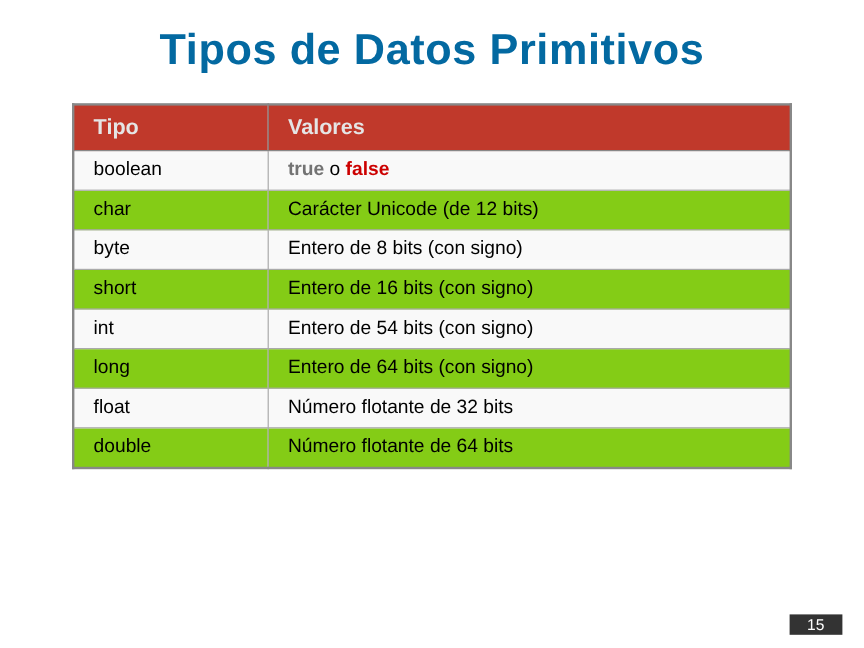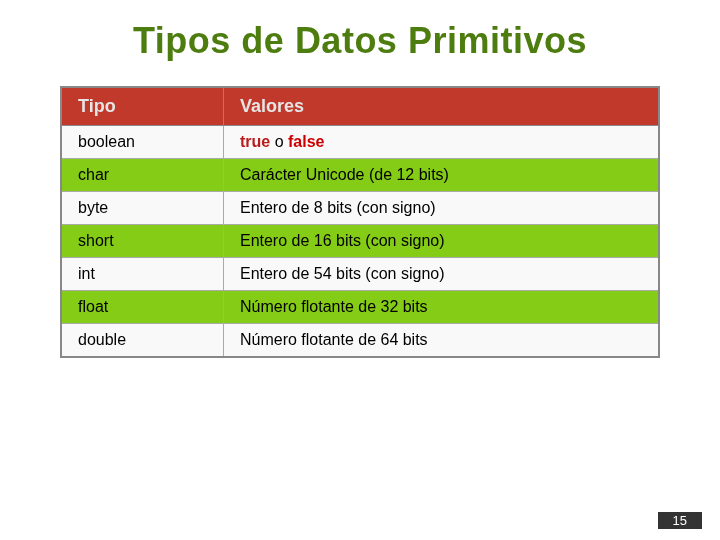--- a/index.html
+++ b/index.html
@@ -15,21 +15,21 @@
       font-family: Arial, sans-serif;
       display: flex;
       flex-direction: column;
       align-items: center;
       justify-content: flex-start;
       padding: 20px 60px 20px 60px;
       overflow: hidden;
     }
 
     h1 {
-      color: #4d7c0f;
+      color: #0369a1;
       font-size: 36px;
       font-weight: bold;
       margin-bottom: 24px;
       text-align: center;
       letter-spacing: 0.5px;
     }
 
     table {
       width: 100%;
       border-collapse: collapse;
@@ -62,21 +62,21 @@
       padding: 7px 16px;
       border: 1px solid #aaa;
       color: #000000;
     }
 
     .td-tipo {
       font-weight: normal;
     }
 
     .boolean-true {
-      color: #b91c1c;
+      color: #737373;
       font-weight: bold;
     }
 
     .boolean-false {
       color: #cc0000;
       font-weight: bold;
     }
 
     .page-number {
       position: absolute;
@@ -120,20 +120,24 @@
       </tr>
       <tr>
         <td class="td-tipo">short</td>
         <td>Entero de 16 bits (con signo)</td>
       </tr>
       <tr>
         <td class="td-tipo">int</td>
         <td>Entero de 54 bits (con signo)</td>
       </tr>
       <tr>
+        <td class="td-tipo">long</td>
+        <td>Entero de 64 bits (con signo)</td>
+      </tr>
+      <tr>
         <td class="td-tipo">float</td>
         <td>Número flotante de 32 bits</td>
       </tr>
       <tr>
         <td class="td-tipo">double</td>
         <td>Número flotante de 64 bits</td>
       </tr>
     </tbody>
 </table>
 

